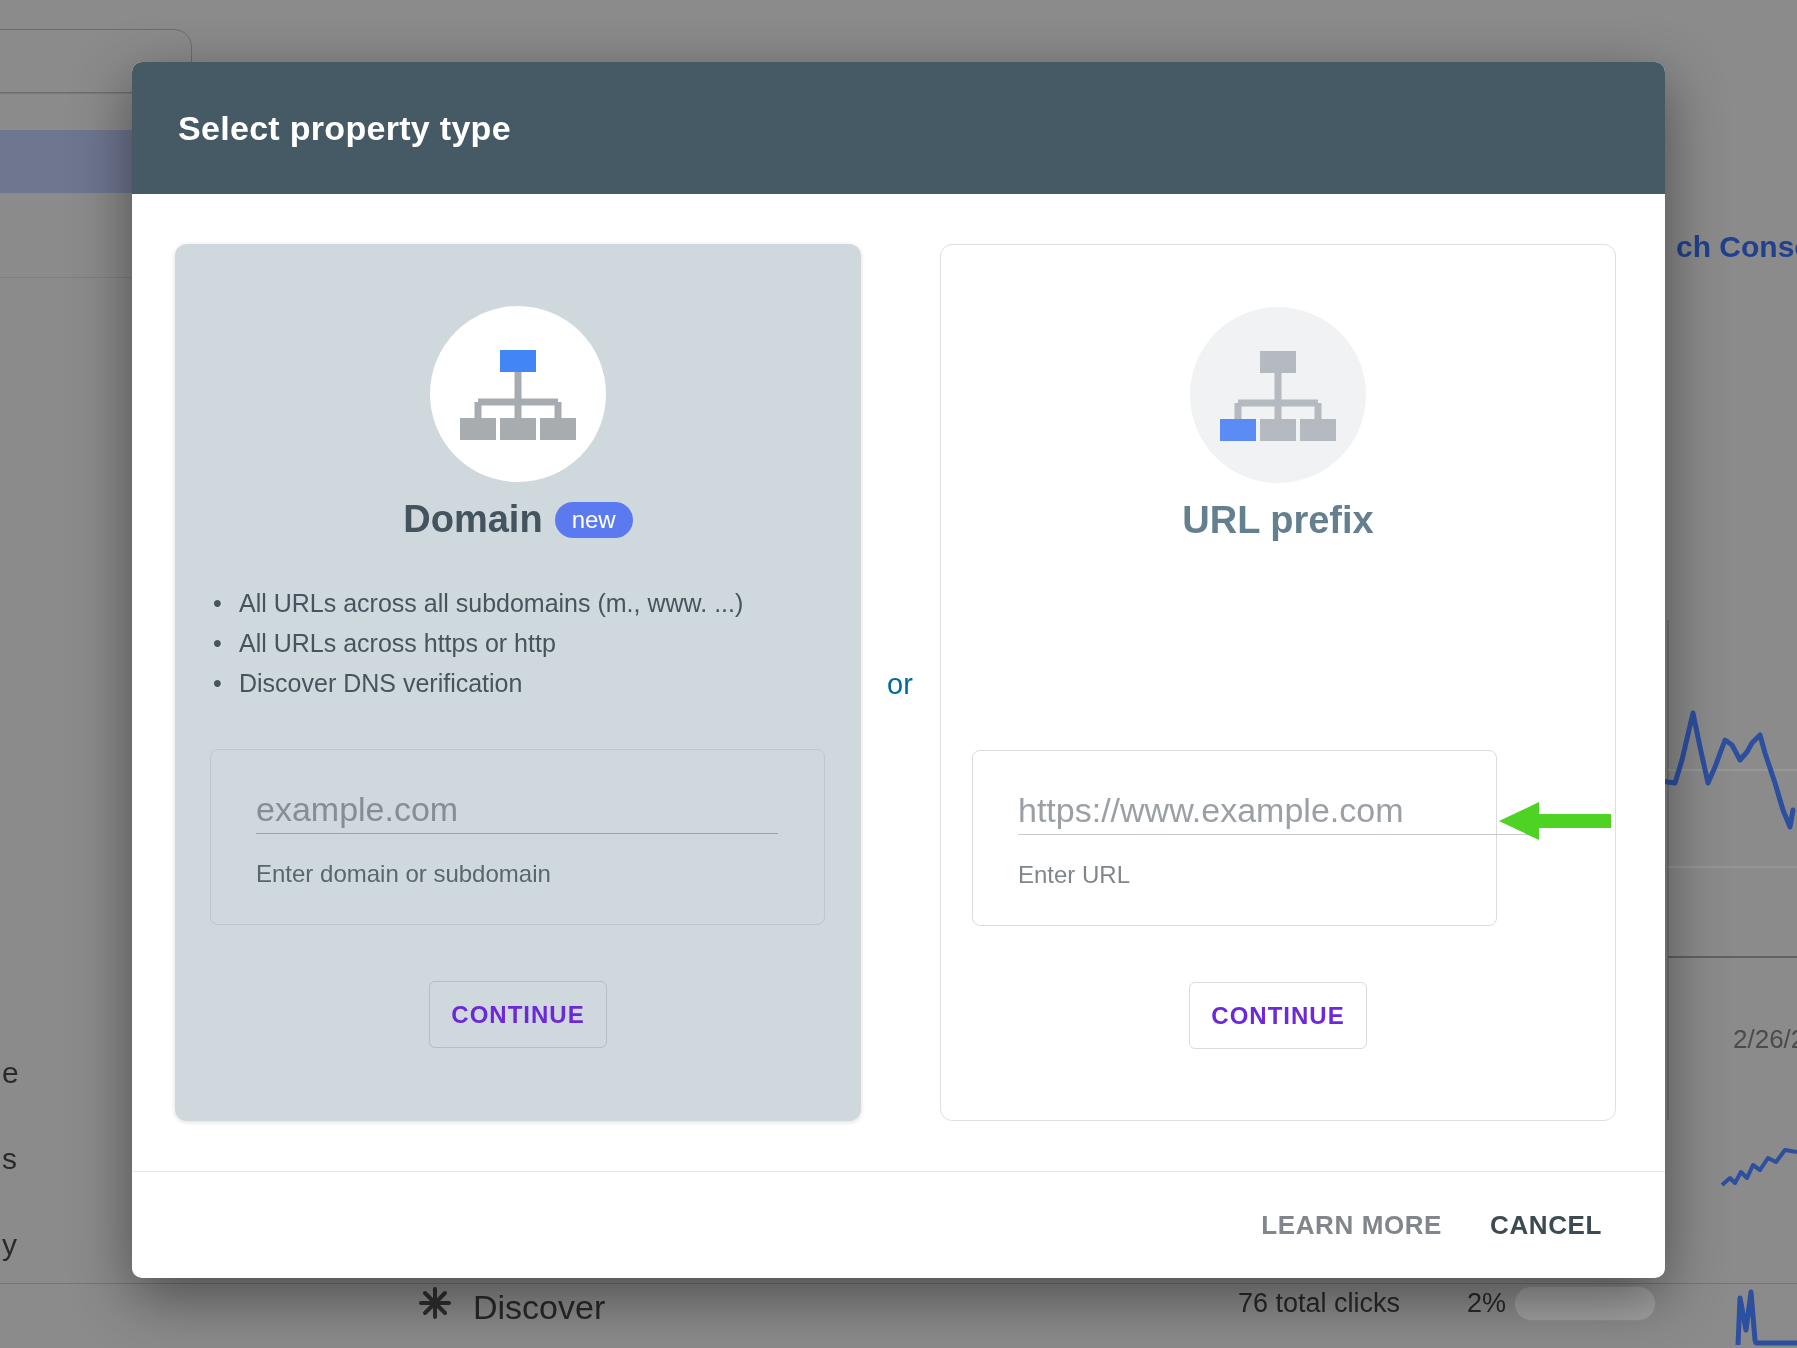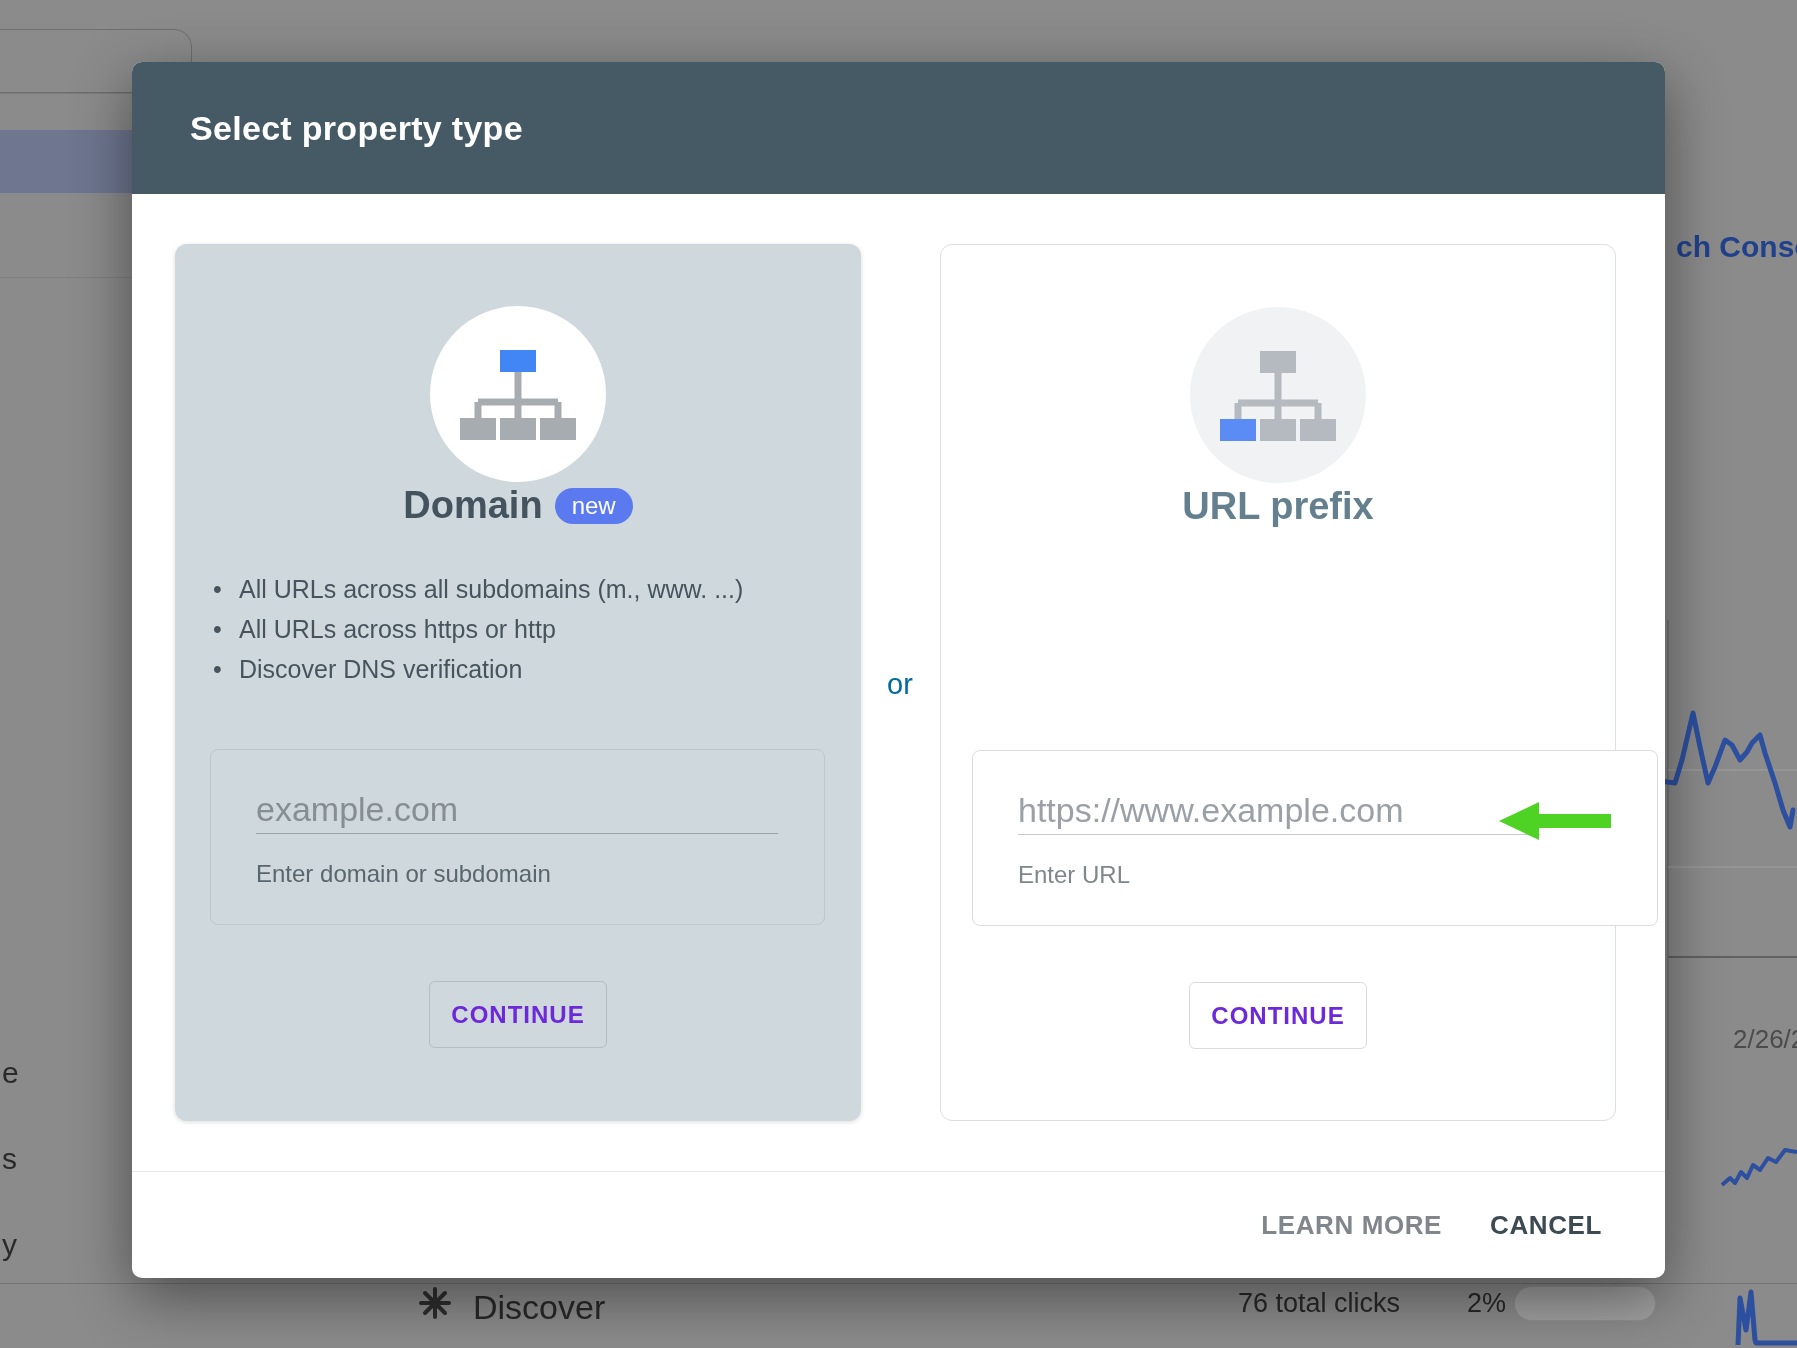--- a/index.html
+++ b/index.html
@@ -28,49 +28,49 @@
   .percent-pill { left:1514px; top:1286px; width:142px; height:35px; border-radius:18px;
     background:#a0a0a0; border:1px solid #8f8f8f; }
   .bg-chart { left:1660px; top:600px; }
   .spark1 { left:1715px; top:1135px; }
   .spark2 { left:1730px; top:1285px; }
 
   
   .dialog { position:absolute; left:132px; top:62px; width:1533px; height:1216px;
     background:#ffffff; border-radius:10px; box-shadow:0 18px 60px rgba(0,0,0,.45); }
   .dialog-header { position:absolute; left:0; top:0; width:100%; height:132px;
-    background:#455a64; border-radius:10px 10px 0 0; display:flex; align-items:center; padding-left:58px;text-align:center; }
+    background:#455a64; border-radius:10px 10px 0 0; display:flex; align-items:center; padding-left:46px;text-align:center; }
   .dialog-title { color:#ffffff; font-size:34px; font-weight:600; letter-spacing:.3px; }
 
   .card { position:absolute; top:182px; height:877px; border-radius:12px; display:flex;
     flex-direction:column; align-items:center; }
   .card-domain { left:43px; width:686px; background:#cfd8dc; box-shadow:0 1px 5px rgba(0,0,0,.14); }
   .card-urlprefix { left:808px; width:676px; background:#ffffff; border:1px solid #dce0e3; }
 
   .icon-circle { margin-top:62px; width:176px; height:176px; border-radius:50%;
     display:flex; align-items:center; justify-content:center; }
   .circle-white { background:#ffffff; }
   .circle-grey { background:#f0f2f3; }
 
-  .card-title-row { margin-top:2px; display:flex; align-items:center; gap:12px; }
+  .card-title-row { margin-top:16px; display:flex; align-items:center; gap:12px; }
   .card-title { font-size:38px; font-weight:700; }
   .title-domain { color:#44535d; }
   .title-urlprefix { color:#64808f; }
   .new-badge { background:#5b7af0; color:#ffffff; font-size:24px; padding:6px 17px;
     border-radius:22px; line-height:1; }
 
   .bullets { margin-top:42px; list-style:none; align-self:flex-start; }
   .card-domain .bullets { margin-left:36px; color:#47545e; }
   .card-urlprefix .bullets { margin-left:32px; color:#5f7886; }
   .bullets li { font-size:25px; line-height:40px; padding-left:28px; position:relative; }
   .bullets li::before { content:"•"; position:absolute; left:2px; }
 
   .input-panel { position:absolute; top:505px; height:176px; border-radius:8px; }
   .panel-domain { left:35px; width:615px; border:1px solid #bfc7cc; }
-  .panel-urlprefix { left:31px; width:686px; border:1px solid #dadce0; background:#fff; }
+  .panel-urlprefix { left:31px; width:525px; border:1px solid #dadce0; background:#fff; }
   .prop-input { position:absolute; left:45px; top:36px; width:522px; height:48px;
     background:transparent; border:none; outline:none; font-size:34px;
     font-family:"Liberation Sans",sans-serif; color:#3c4043; }
   .panel-domain .prop-input { border-bottom:1px solid #99a3a9; }
   .panel-urlprefix .prop-input { border-bottom:1px solid #c8cbce; }
   .panel-domain .prop-input::placeholder { color:#868e93; }
   .panel-urlprefix .prop-input::placeholder { color:#9aa0a6; }
   .input-helper { position:absolute; left:45px; top:110px; font-size:24px; }
   .panel-domain .input-helper { color:#5a666d; }
   .panel-urlprefix .input-helper { color:#80868b; }

